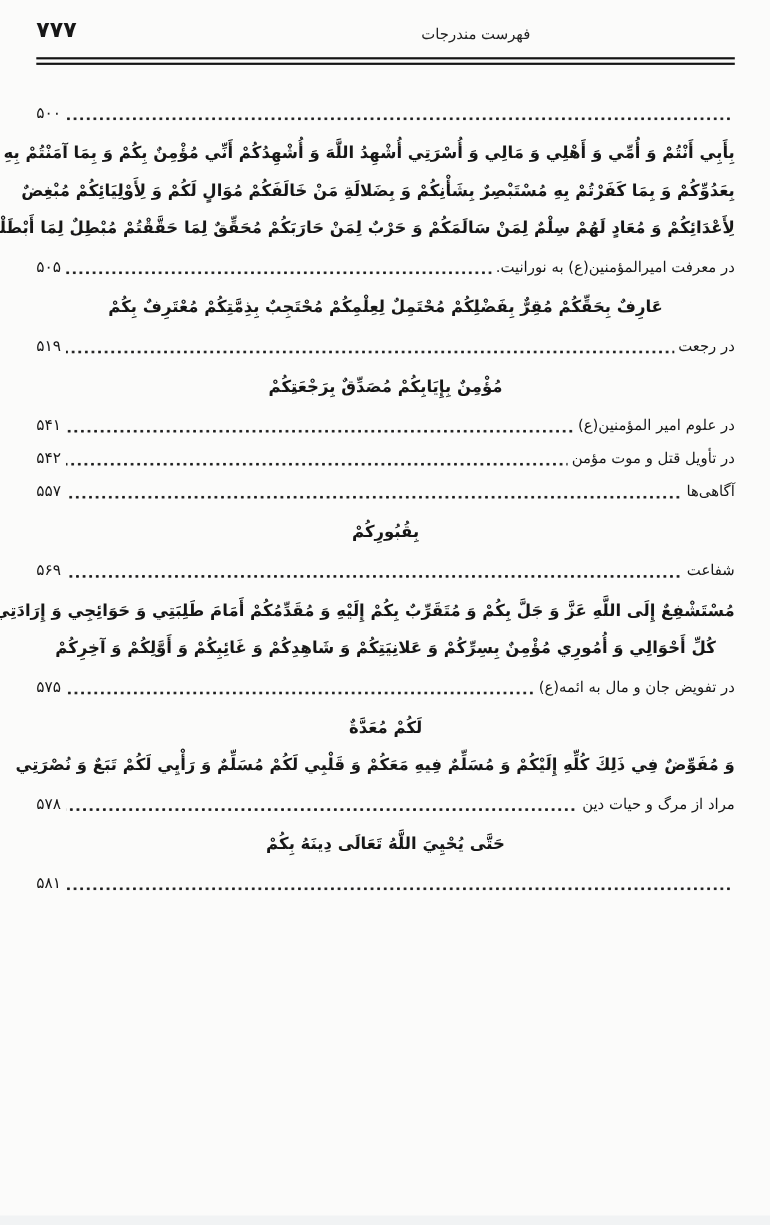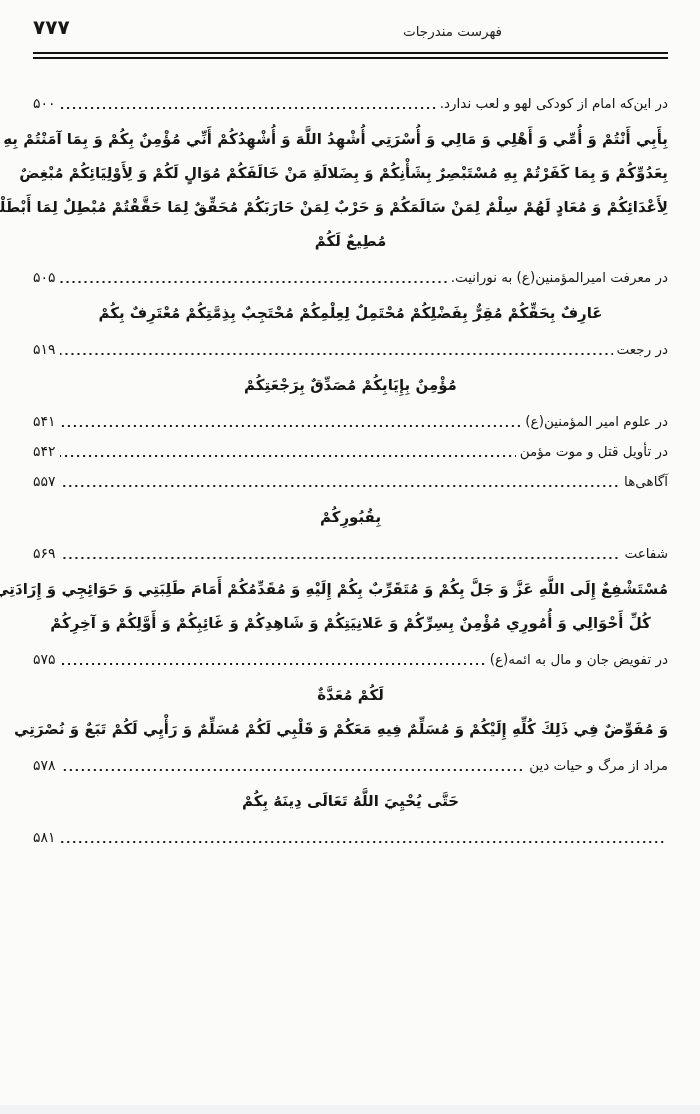--- a/index.html
+++ b/index.html
@@ -12,21 +12,21 @@
   }
   .page { position:relative; width:660px; height:1114px; }
 
   
   .page-num {
     position:absolute; top:15px; left:33px;
     font-size:20px; font-weight:bold; letter-spacing:3px;
   }
   .header-title {
     position:absolute; top:23px; left:383px;
-    font-size:13.5px; direction:rtl; color:#222;margin-left:20px;
+    font-size:13.5px; direction:rtl; color:#222;
   }
   .rule {
     position:absolute; top:52px; left:33px; width:635px; height:7px;
     border-top:2.5px solid #141414;
     border-bottom:2px solid #141414;
   }
 
   
   .toc {
     position:absolute; top:84px; left:33px; width:635px;
@@ -60,29 +60,27 @@
 </style>
 </head>
 <body>
 
 <div class="page">
   <div class="page-num">۷۷۷</div>
   <div class="header-title">فهرست مندرجات</div>
   <div class="rule"></div>
   <div class="toc" id="toc">
       <div class="toc-entry">
-        <span class="entry-title">در این‌که امام از کودکی لهو و لعب ندارد.</span>
         <span class="leader"></span>
         <span class="entry-page">۵۰۰</span>
       </div>
       <div class="toc-heading">
         <div class="heading-line">بِأَبِي أَنْتُمْ وَ أُمِّي وَ أَهْلِي وَ مَالِي وَ أُسْرَتِي أُشْهِدُ اللَّهَ وَ أُشْهِدُكُمْ أَنِّي مُؤْمِنٌ بِكُمْ وَ بِمَا آمَنْتُمْ بِهِ كَافِرٌ</div>
         <div class="heading-line">بِعَدُوِّكُمْ وَ بِمَا كَفَرْتُمْ بِهِ مُسْتَبْصِرٌ بِشَأْنِكُمْ وَ بِضَلالَةِ مَنْ خَالَفَكُمْ مُوَالٍ لَكُمْ وَ لِأَوْلِيَائِكُمْ مُبْغِضٌ</div>
         <div class="heading-line">لِأَعْدَائِكُمْ وَ مُعَادٍ لَهُمْ سِلْمٌ لِمَنْ سَالَمَكُمْ وَ حَرْبٌ لِمَنْ حَارَبَكُمْ مُحَقِّقٌ لِمَا حَقَّقْتُمْ مُبْطِلٌ لِمَا أَبْطَلْتُمْ</div>
-        <div class="heading-line">مُطِيعٌ لَكُمْ</div>
       </div>
       <div class="toc-entry">
         <span class="entry-title">در معرفت امیرالمؤمنین(ع) به نورانیت.</span>
         <span class="leader"></span>
         <span class="entry-page">۵۰۵</span>
       </div>
       <div class="toc-heading">
         <div class="heading-line">عَارِفٌ بِحَقِّكُمْ مُقِرٌّ بِفَضْلِكُمْ مُحْتَمِلٌ لِعِلْمِكُمْ مُحْتَجِبٌ بِذِمَّتِكُمْ مُعْتَرِفٌ بِكُمْ</div>
       </div>
       <div class="toc-entry">

